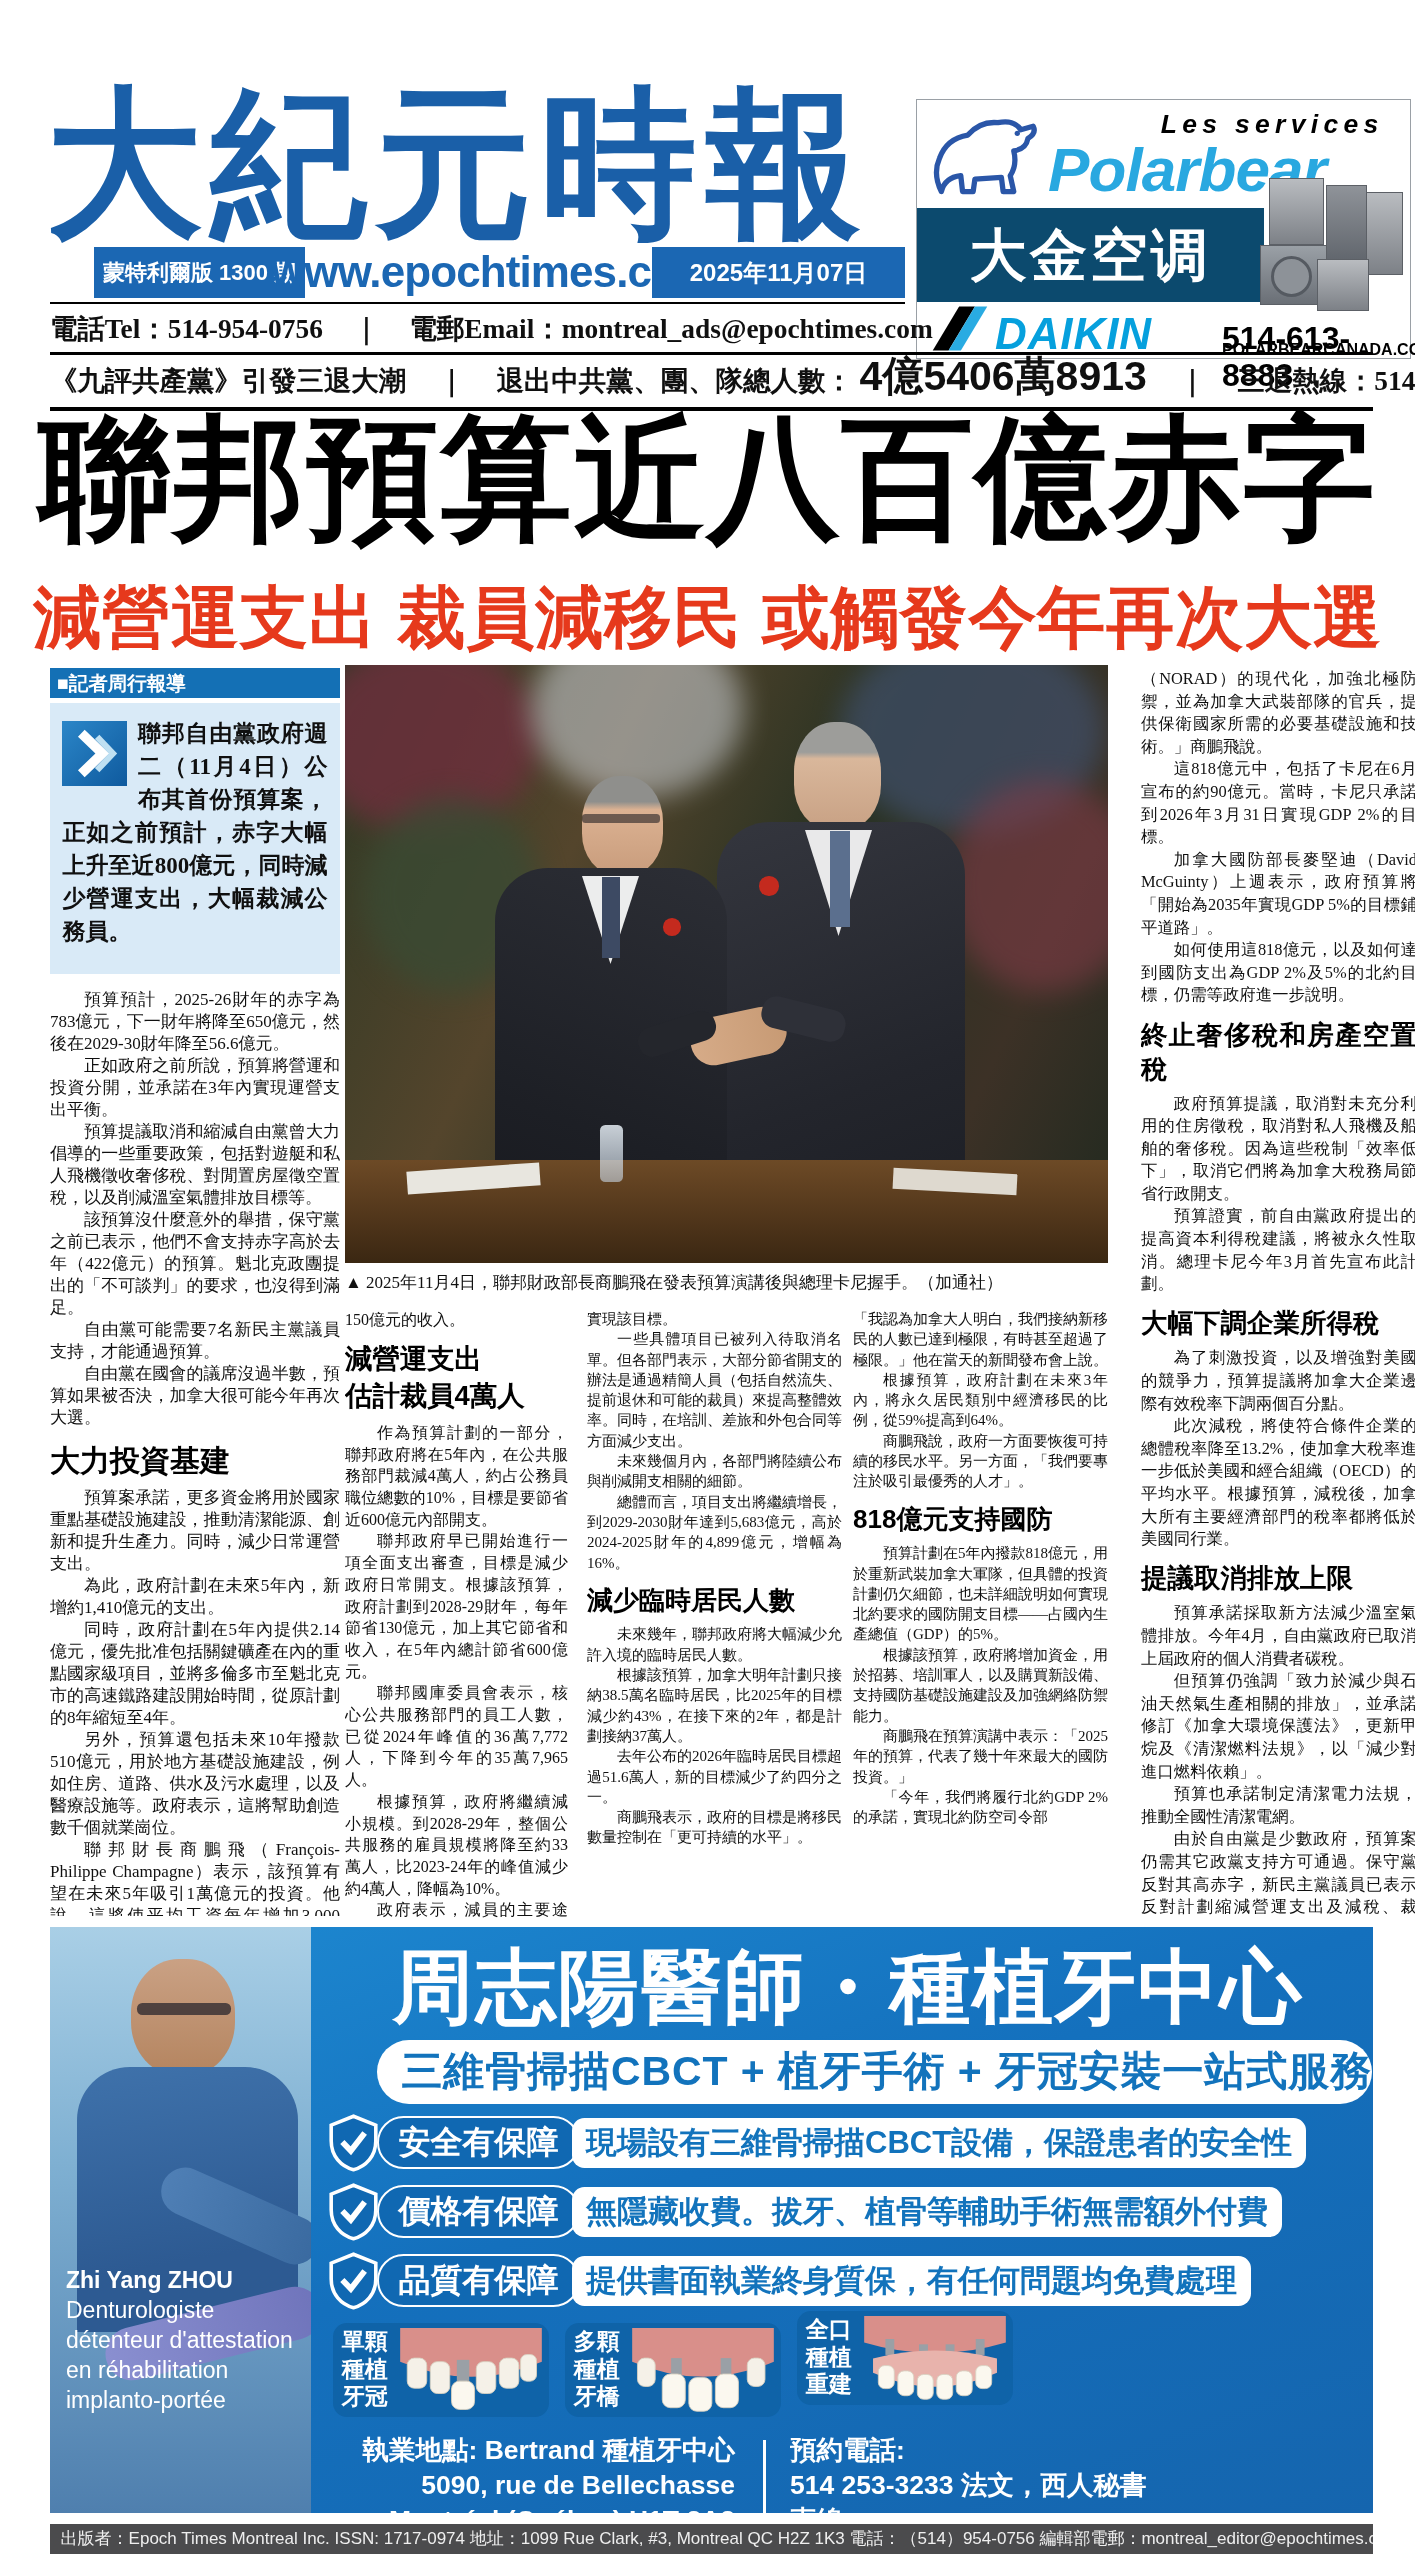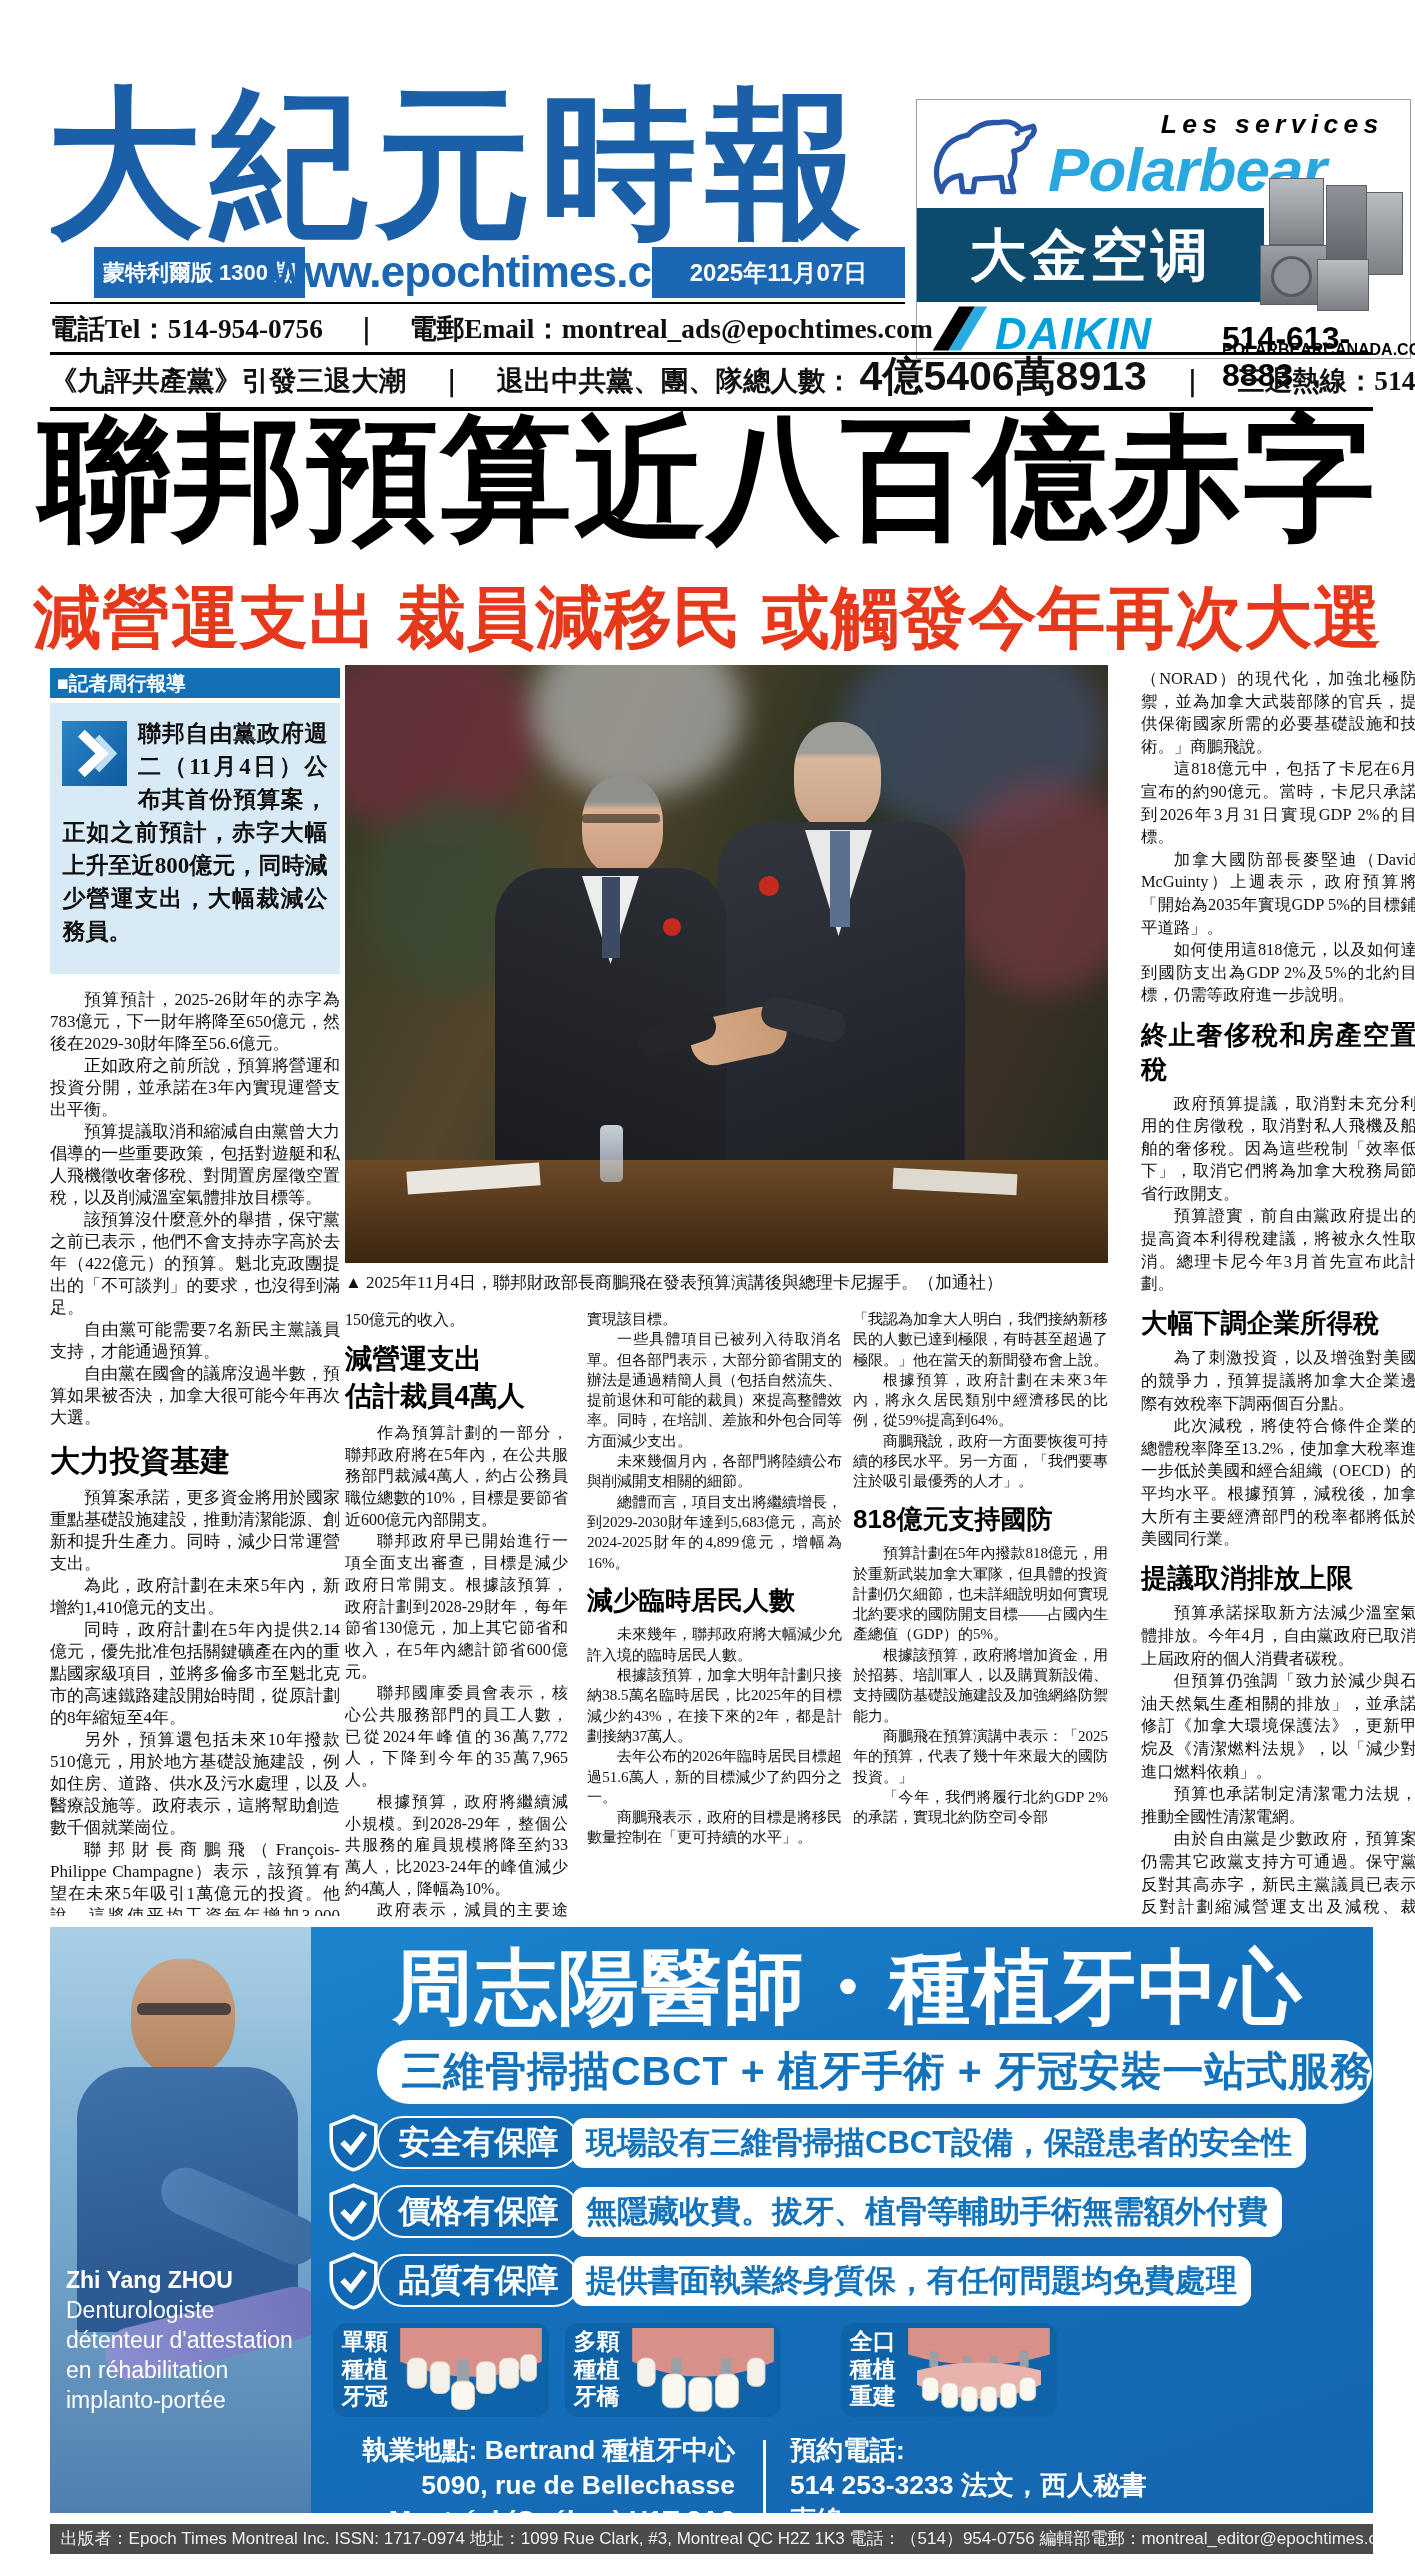--- a/index.html
+++ b/index.html
@@ -324,21 +324,21 @@
         </g>
         <rect x="44" y="34" width="12" height="22" fill="#9aa0a6"></rect>
           <rect x="100" y="34" width="12" height="22" fill="#9aa0a6"></rect>
         <g fill="#fbf8ef" stroke="#d9d2c2">
             <rect x="34" y="52" width="26" height="38" rx="9"></rect>
             <rect x="64" y="56" width="26" height="38" rx="9"></rect>
             <rect x="94" y="52" width="26" height="38" rx="9"></rect>
           </g>
       </svg>
     </div>
-    <div class="tooth-card" style="left:747px;top:396px;margin-left:44px;">
+    <div class="tooth-card" style="left:747px;top:384px;">
       <div class="tooth-label sans">
           <div>全口</div>
           <div>種植</div>
           <div>重建</div>
         </div>
       <svg class="abs" style="left:67px;top:5.3px;" width="142" height="85" viewBox="0 0 160 96">
         <path d="M0 0 H160 V30 Q80 54 0 30 Z" fill="#d98f8a"></path>
         <g fill="#9aa0a6">
             <rect x="24" y="26" width="10" height="18"></rect>
             <rect x="62" y="32" width="10" height="18"></rect>

